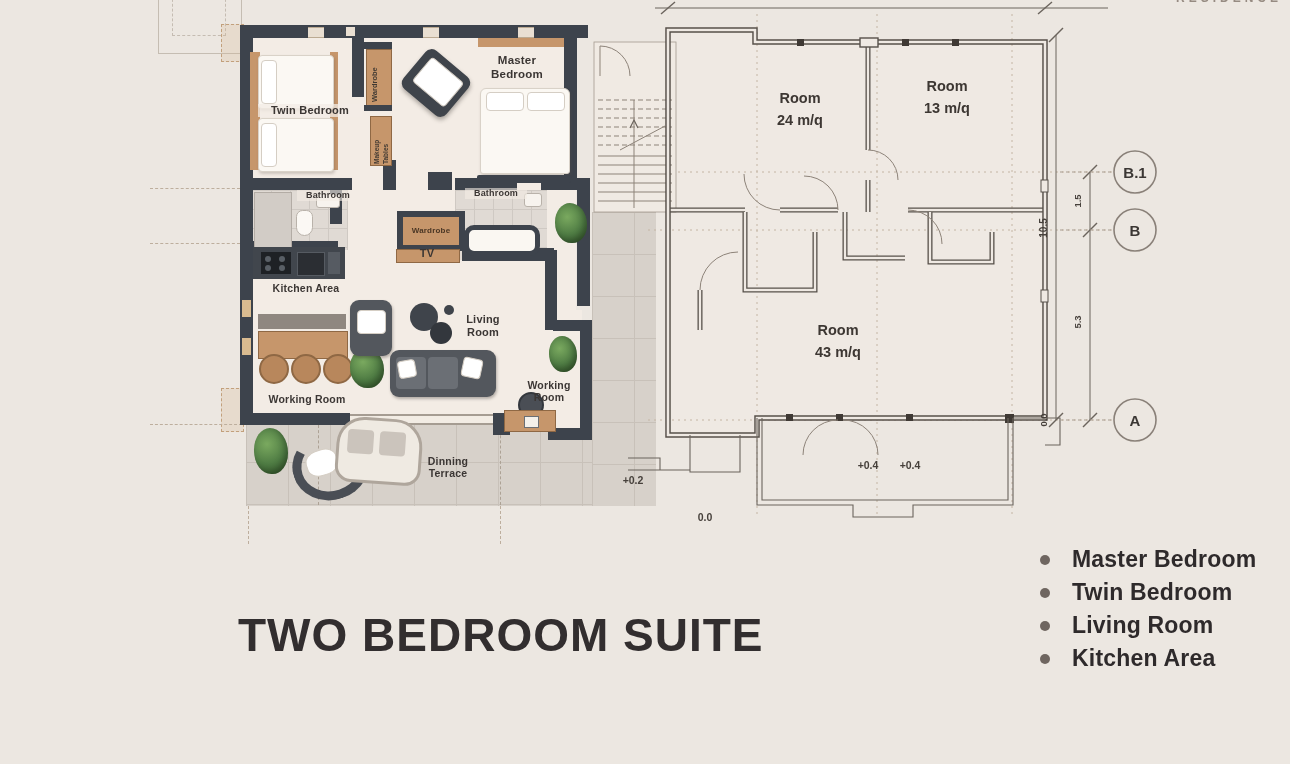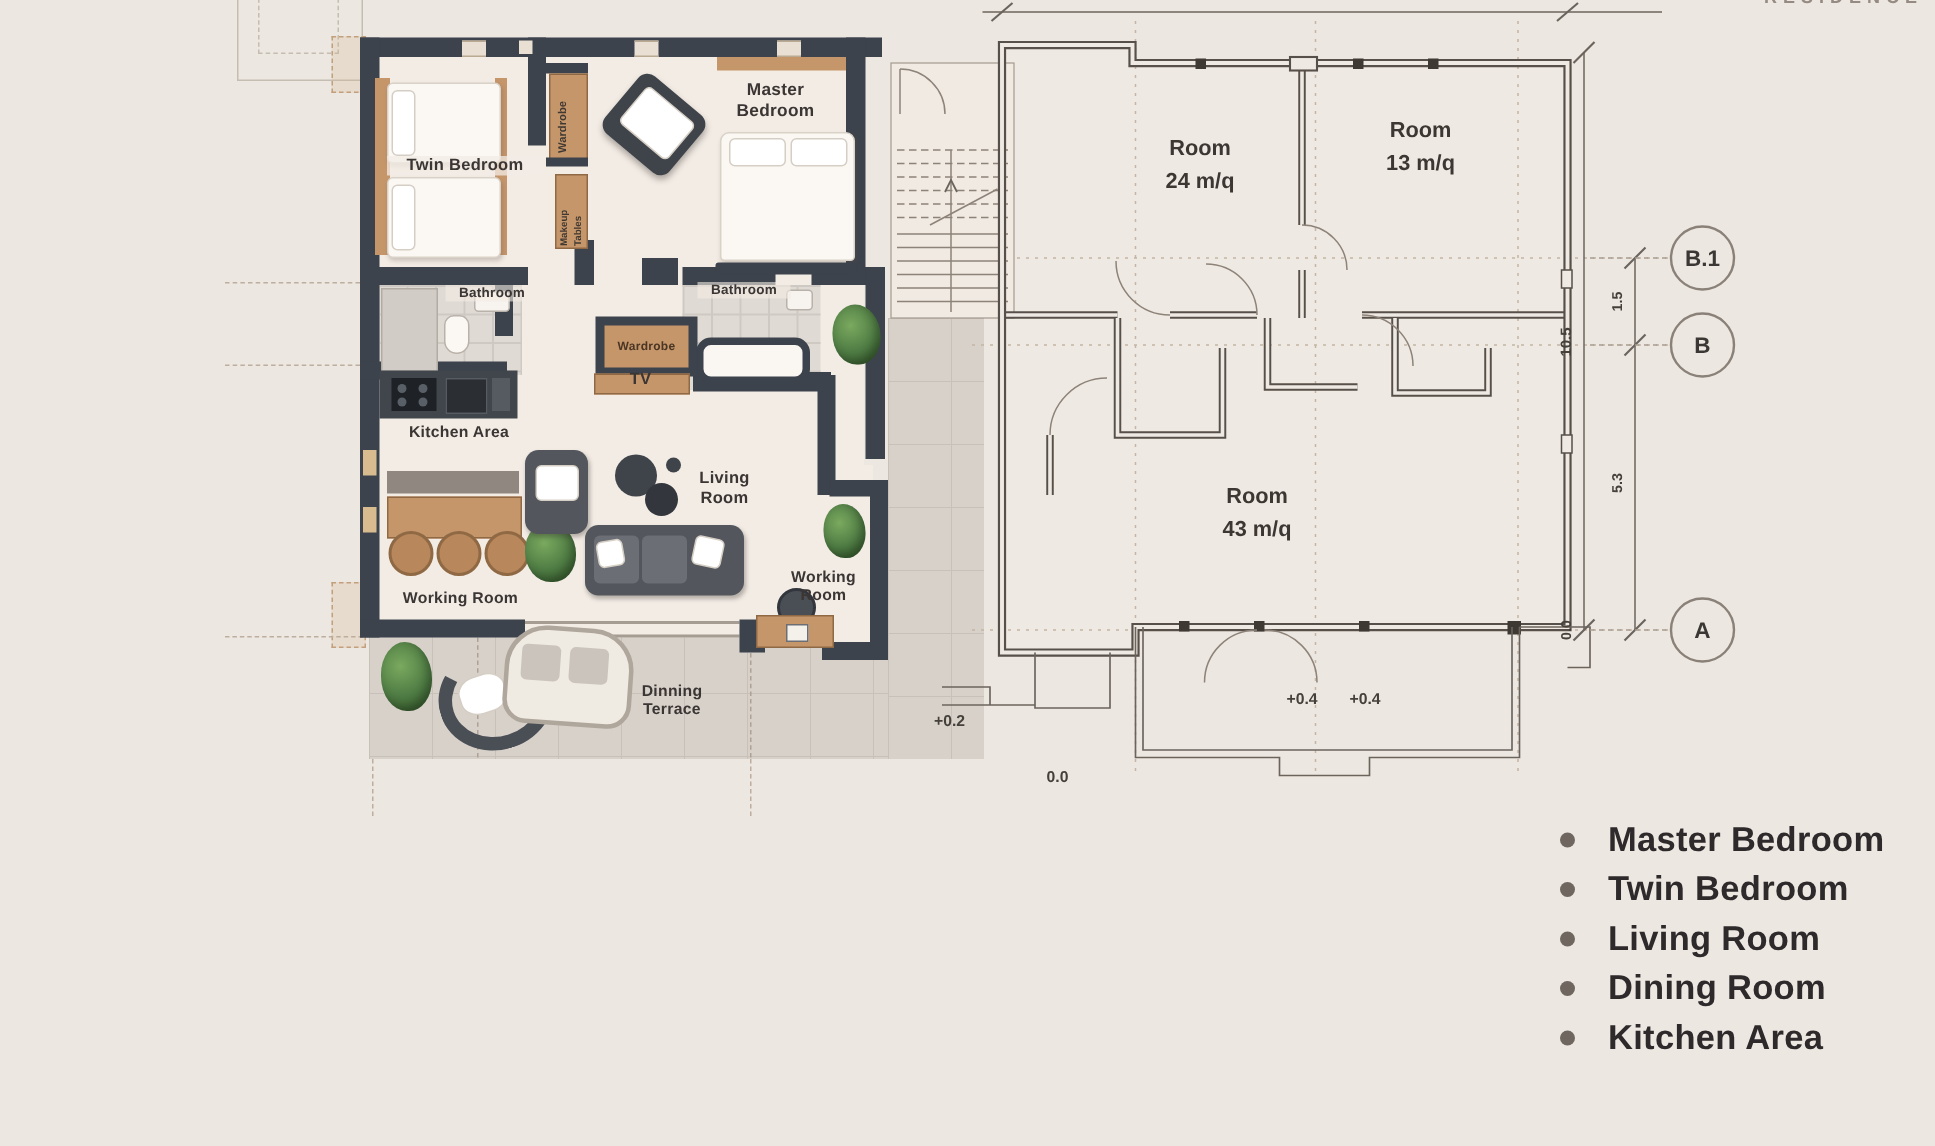--- a/index.html
+++ b/index.html
@@ -352,22 +352,19 @@
     <div class="legend-item">
       <span class="legend-dot"></span>
       <span class="legend-text">Twin Bedroom</span>
     </div>
     <div class="legend-item">
       <span class="legend-dot"></span>
       <span class="legend-text">Living Room</span>
     </div>
     <div class="legend-item">
       <span class="legend-dot"></span>
-      <span class="legend-text">Dining Room</span>
-    </div>
-    <div class="legend-item">
-      <span class="legend-dot"></span>
       <span class="legend-text">Kitchen Area</span>
     </div>
   </div>
 
+  <div class="title">TWO BEDROOM SUITE</div>
 
 </div>
 
 </body></html>

